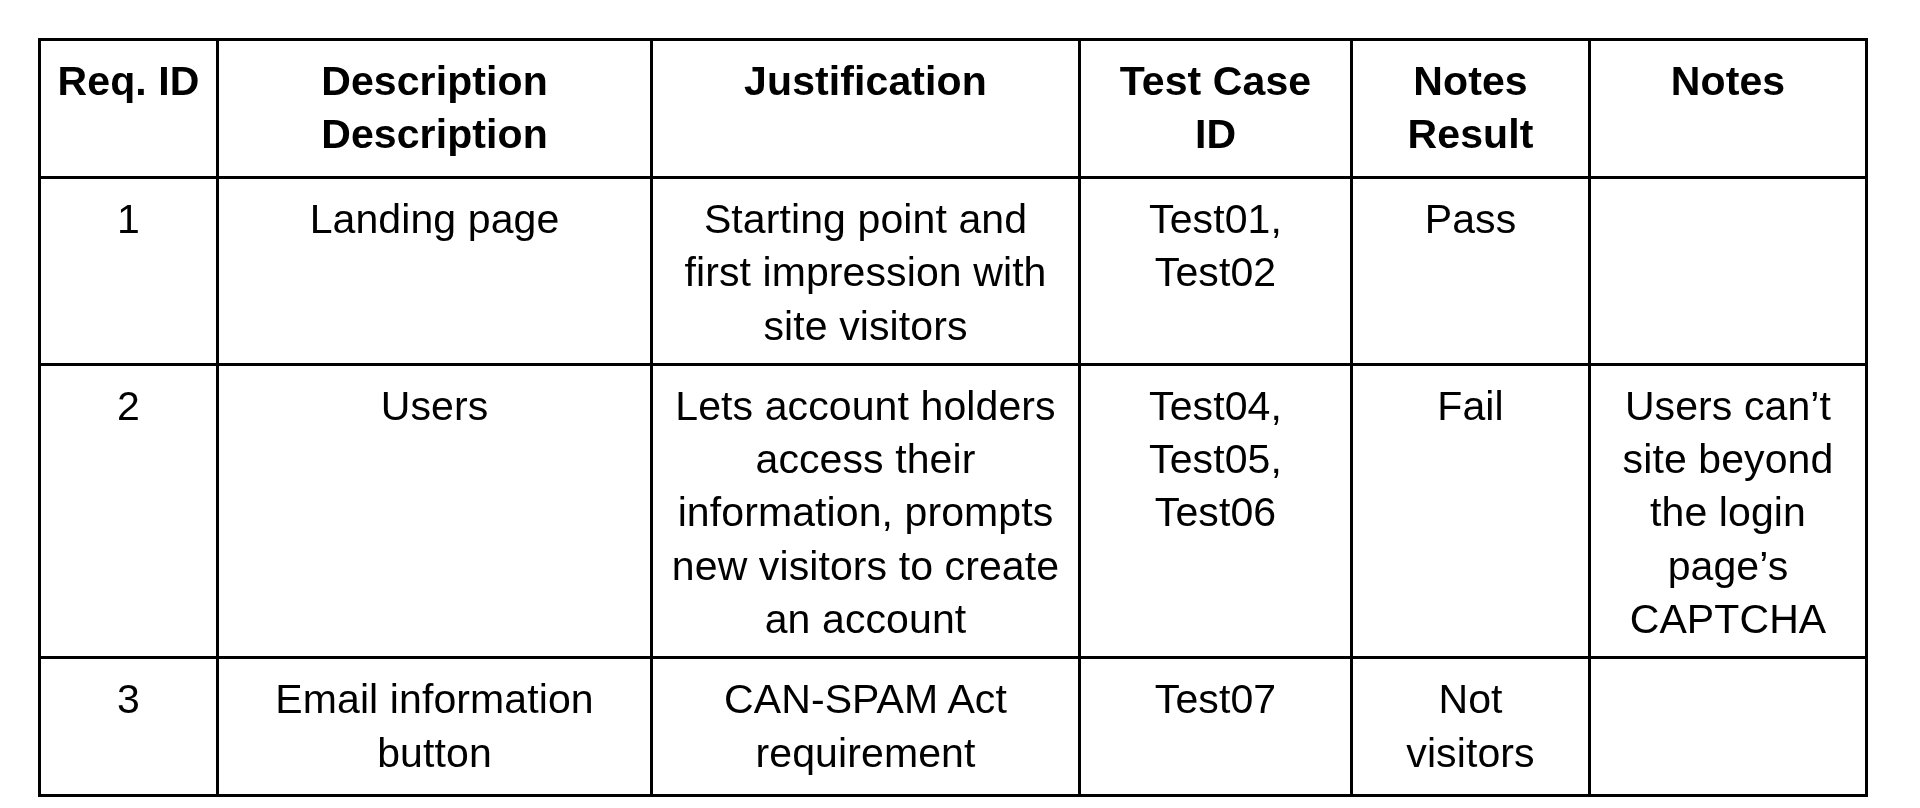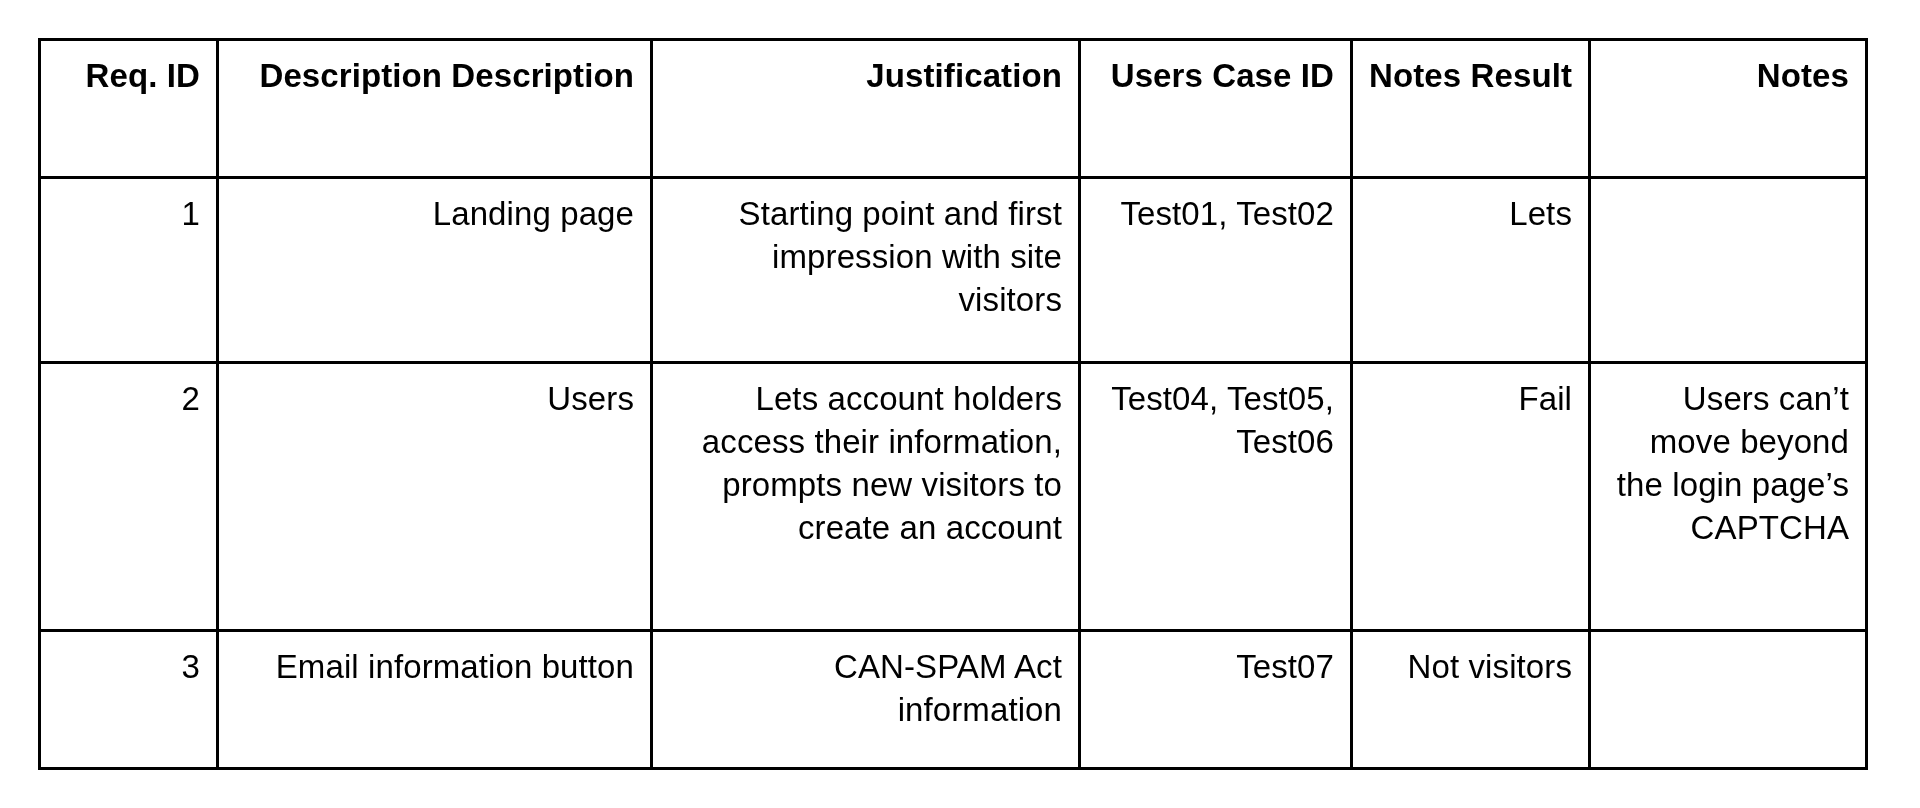--- a/index.html
+++ b/index.html
@@ -33,23 +33,23 @@
     border-collapse: collapse;
     table-layout: fixed;
     background: #ffffff;
   }
 
   .trace-table td,
   .trace-table th {
     border: 3px solid #000000;
     vertical-align: top;
     padding: 14px 16px 10px 16px;
-    font-size: 33px;
+    font-size: 41px;
     line-height: 1.30;
-    text-align: right;
+    text-align: center;
     font-weight: normal;
     letter-spacing: 0.1px;
     word-wrap: break-word;
   }
 
   .trace-table thead th {
     font-weight: bold;
   }
 
   
@@ -90,21 +90,21 @@
         <th>
           <span class="cell-text">Req. ID</span>
         </th>
         <th>
           <span class="cell-text">Description Description</span>
         </th>
         <th>
           <span class="cell-text">Justification</span>
         </th>
         <th>
-          <span class="cell-text">Users Case ID</span>
+          <span class="cell-text">Test Case ID</span>
         </th>
         <th>
           <span class="cell-text">Notes Result</span>
         </th>
         <th>
           <span class="cell-text">Notes</span>
         </th>
       </tr>
     </thead>
     <tbody>
@@ -116,21 +116,21 @@
         <td>
           <span class="cell-text">Landing page</span>
         </td>
         <td>
           <span class="cell-text">Starting point and first impression with site visitors</span>
         </td>
         <td>
           <span class="cell-text">Test01, Test02</span>
         </td>
         <td>
-          <span class="cell-text">Lets</span>
+          <span class="cell-text">Pass</span>
         </td>
         <td>
           <span class="cell-text"></span>
         </td>
       </tr>
 
       <tr class="row-body-1">
         <td>
           <span class="cell-text">2</span>
         </td>
@@ -140,33 +140,33 @@
         <td>
           <span class="cell-text">Lets account holders access their information, prompts new visitors to create an account</span>
         </td>
         <td>
           <span class="cell-text">Test04, Test05, Test06</span>
         </td>
         <td>
           <span class="cell-text">Fail</span>
         </td>
         <td>
-          <span class="cell-text">Users can’t move beyond the login page’s CAPTCHA</span>
+          <span class="cell-text">Users can’t site beyond the login page’s CAPTCHA</span>
         </td>
       </tr>
 
       <tr class="row-body-2">
         <td>
           <span class="cell-text">3</span>
         </td>
         <td>
           <span class="cell-text">Email information button</span>
         </td>
         <td>
-          <span class="cell-text">CAN-SPAM Act information</span>
+          <span class="cell-text">CAN-SPAM Act requirement</span>
         </td>
         <td>
           <span class="cell-text">Test07</span>
         </td>
         <td>
           <span class="cell-text">Not visitors</span>
         </td>
         <td>
           <span class="cell-text"></span>
         </td>

